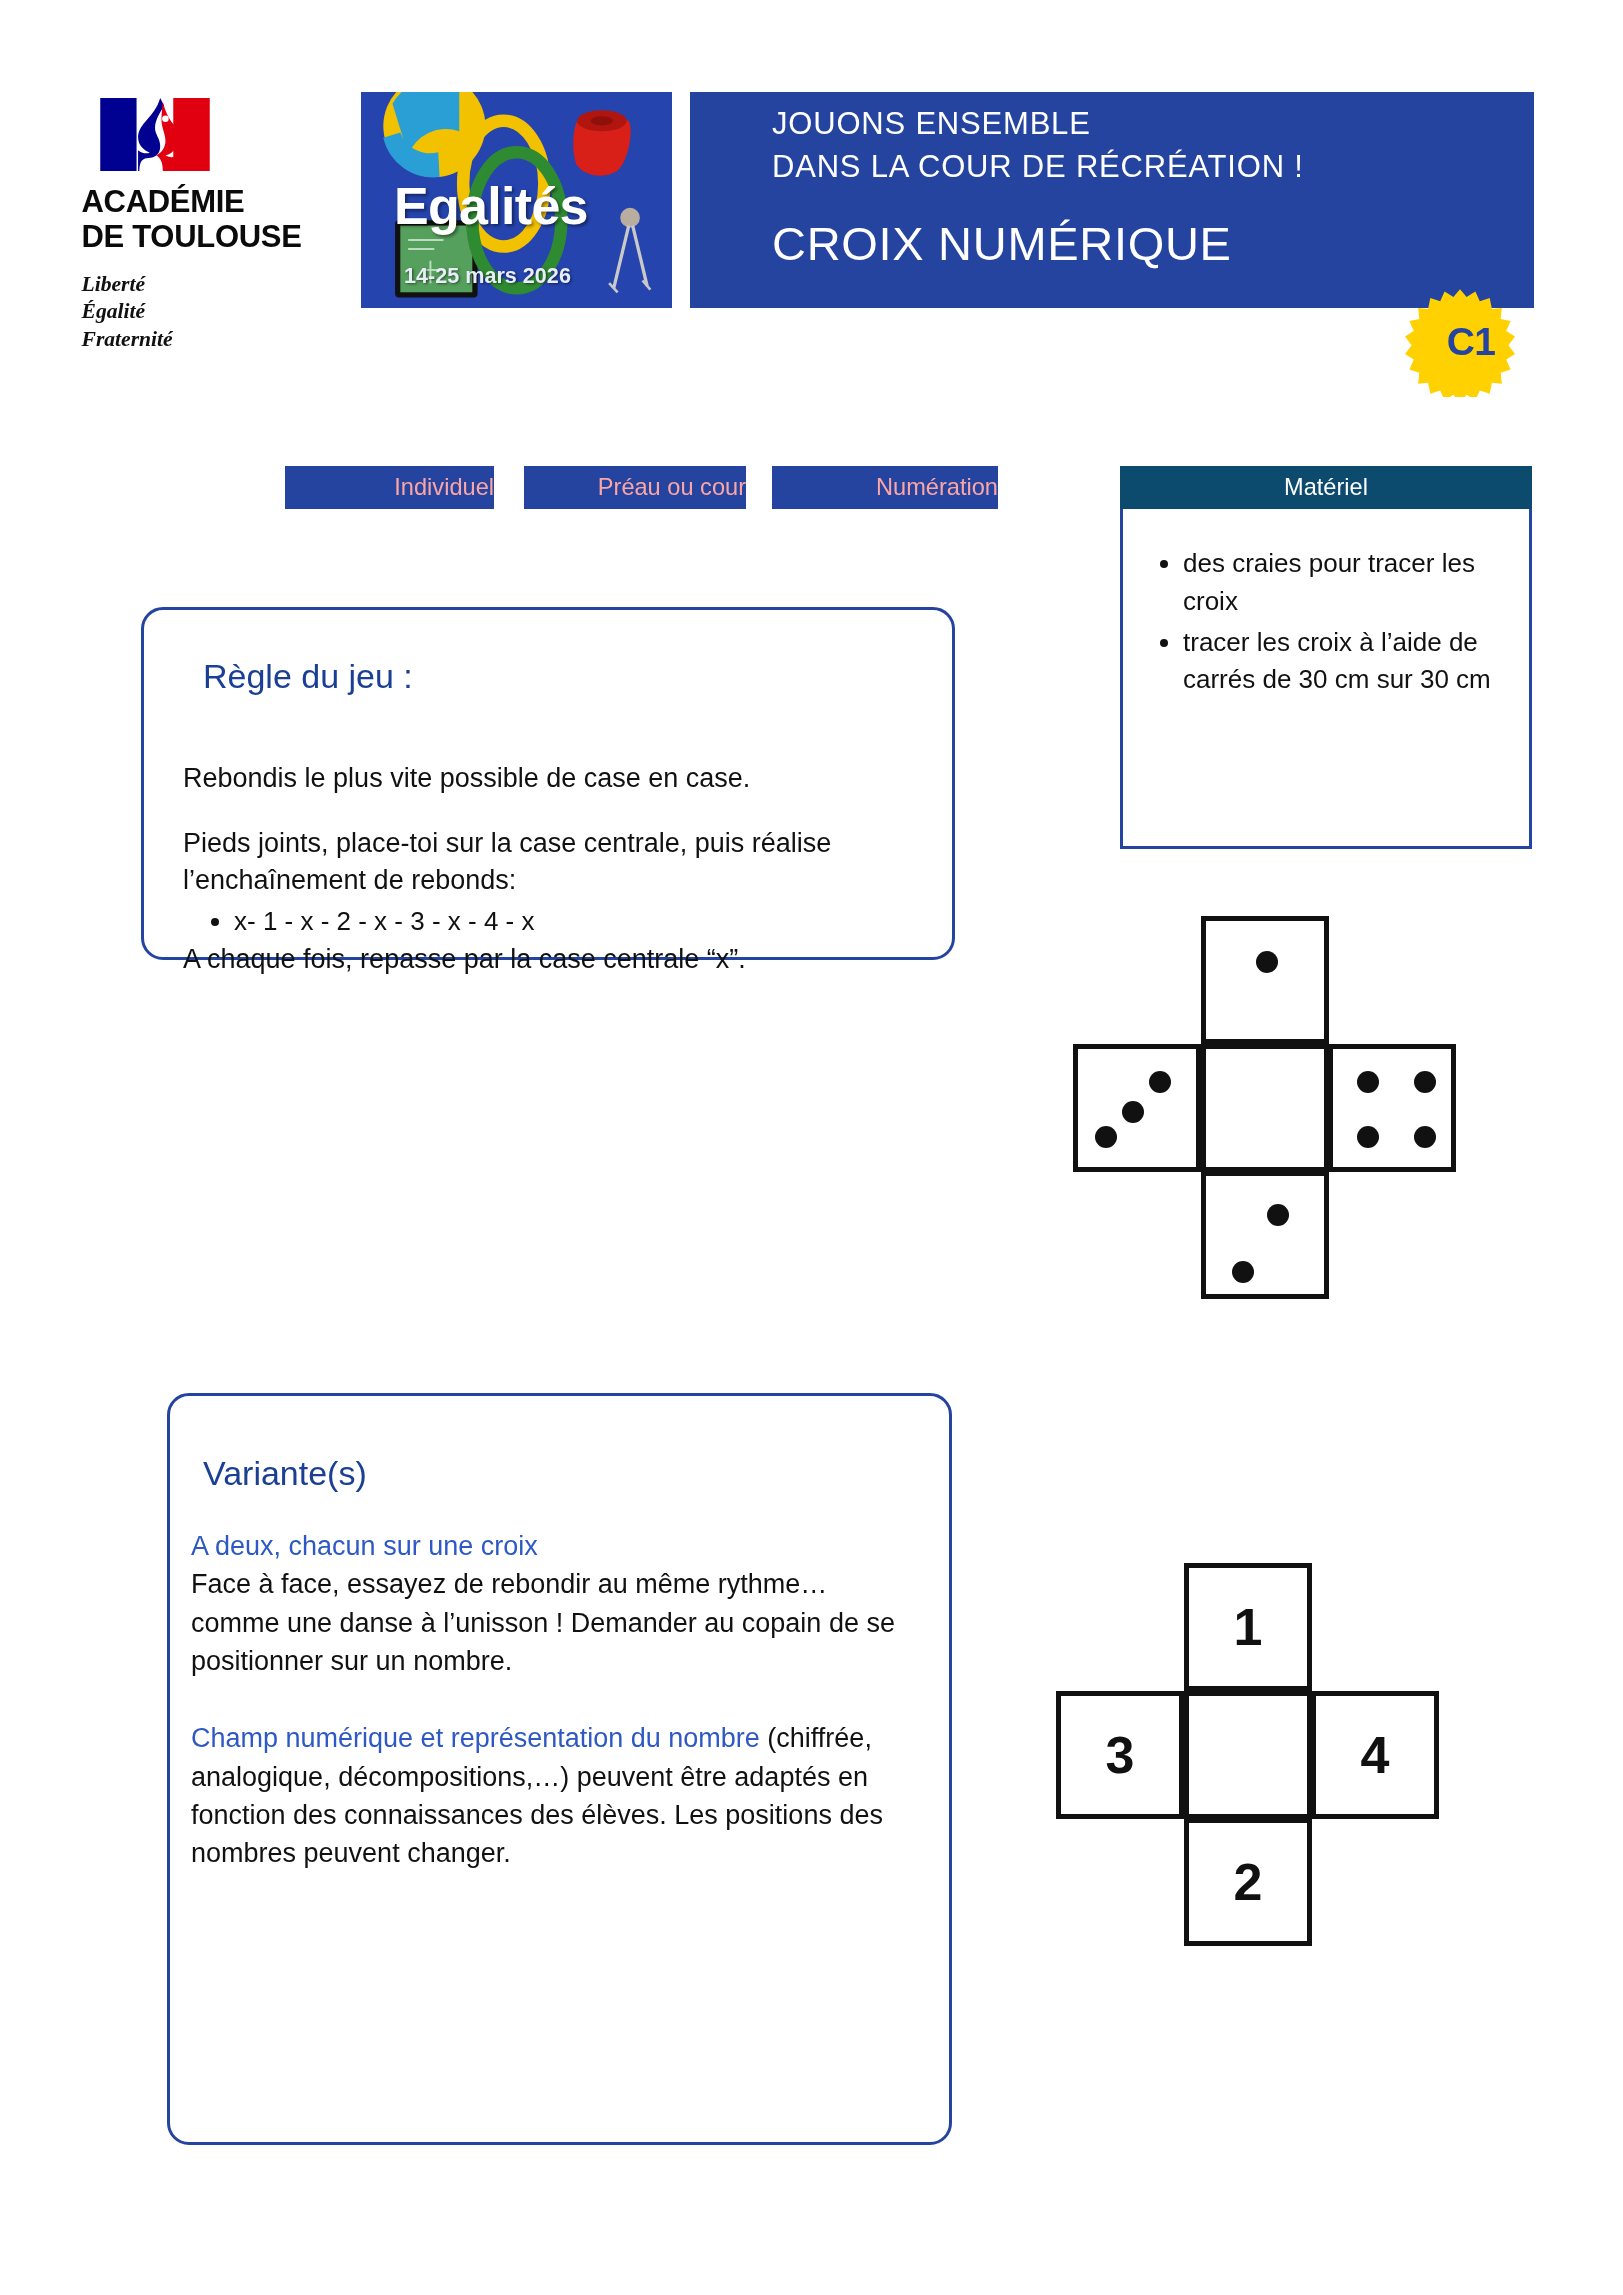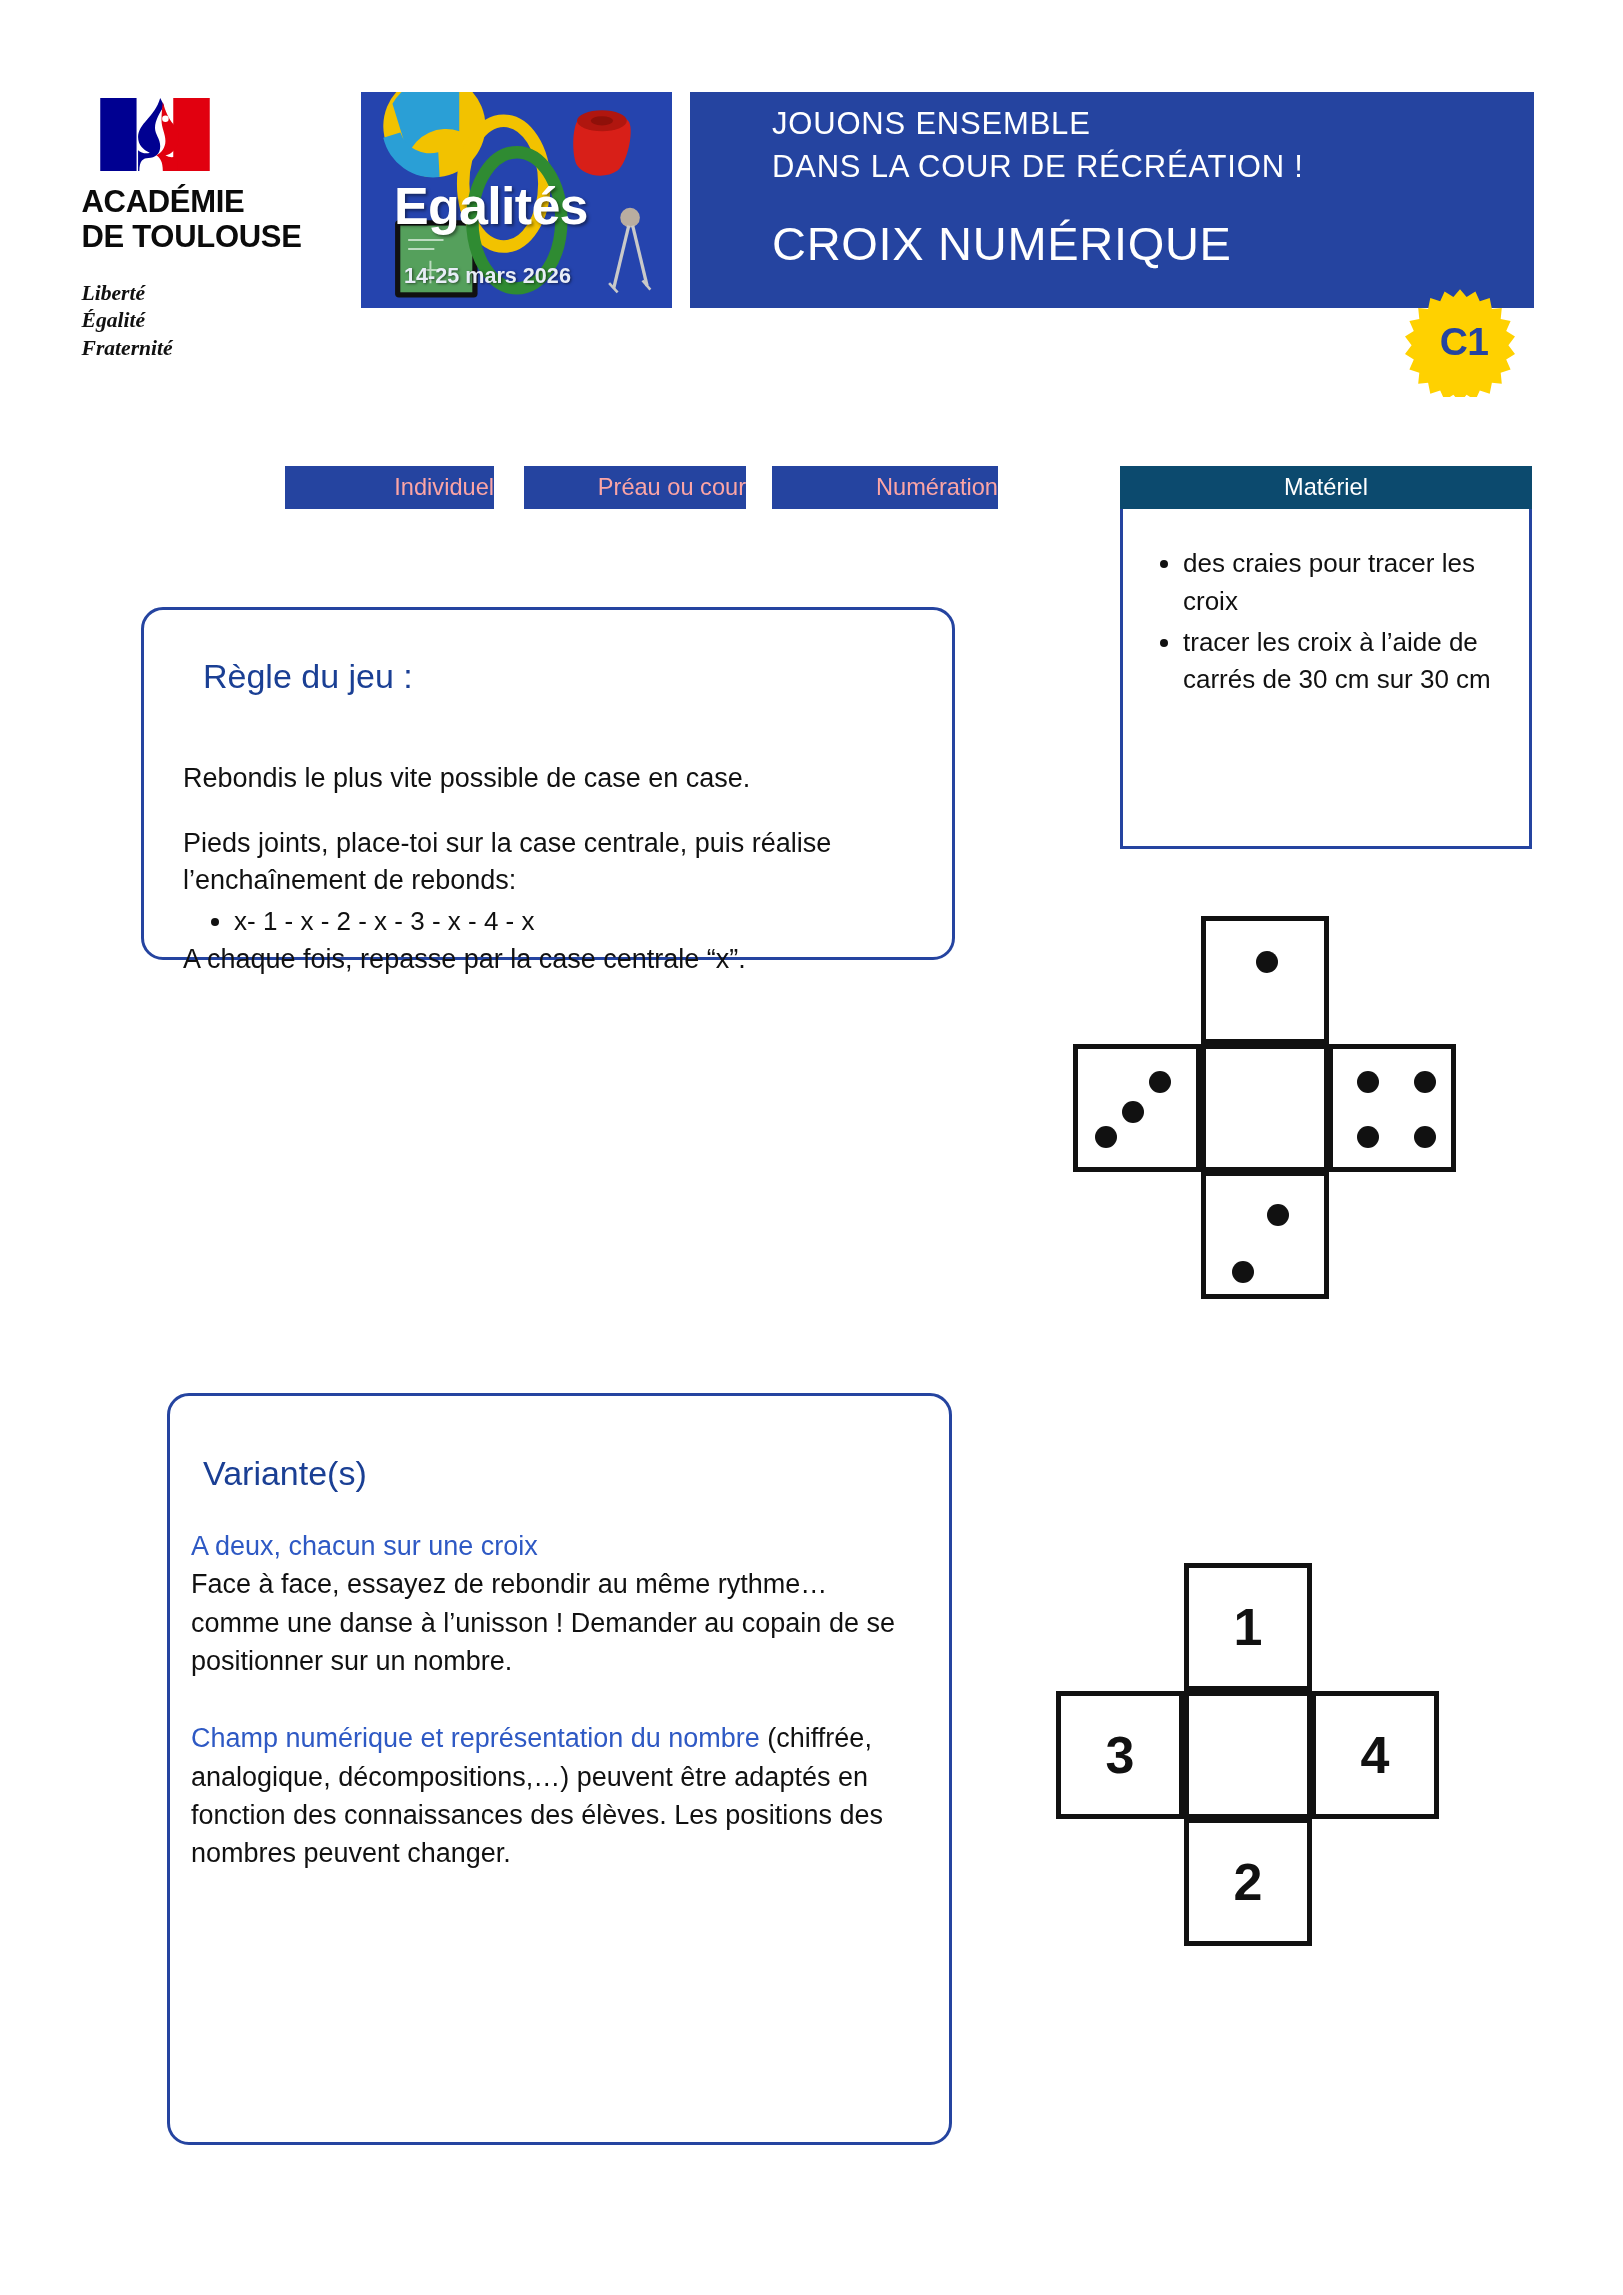--- a/index.html
+++ b/index.html
@@ -36,21 +36,21 @@
     margin-top: 14.4px;
     margin-left: 6.5px;
     font-size: 31px;
     font-weight: bold;
     line-height: 1.12;
     color: #0b0b0b;
     letter-spacing: -0.3px;
     font-family: "Liberation Sans", sans-serif;
   }
   #devise {
-    margin-top: 25px;
+    margin-top: 16px;
     margin-left: 6.5px;
     font-family: "Liberation Serif", serif;
     font-style: italic;
     font-weight: bold;
     font-size: 21.6px;
     line-height: 1.28;
     color: #111;
   }
 
   #egalites-img {
@@ -105,21 +105,21 @@
     font-family: "Liberation Sans", sans-serif;
   }
   #c1-badge {
     position: absolute;
     left: 1405px; top: 287px;
     width: 110px; height: 110px;
     z-index: 20;
   }
   #c1-badge .c1-label {
     position: absolute;
-    left: 4px; top: 0;
+    left: 11px; top: 0;
     width: 110px; height: 110px;
     display: flex;
     align-items: center;
     justify-content: center;
     color: #2544a0;
     font-size: 39px;
     font-weight: bold;
     font-family: "Liberation Sans", sans-serif;
     letter-spacing: -0.7px;
   }

